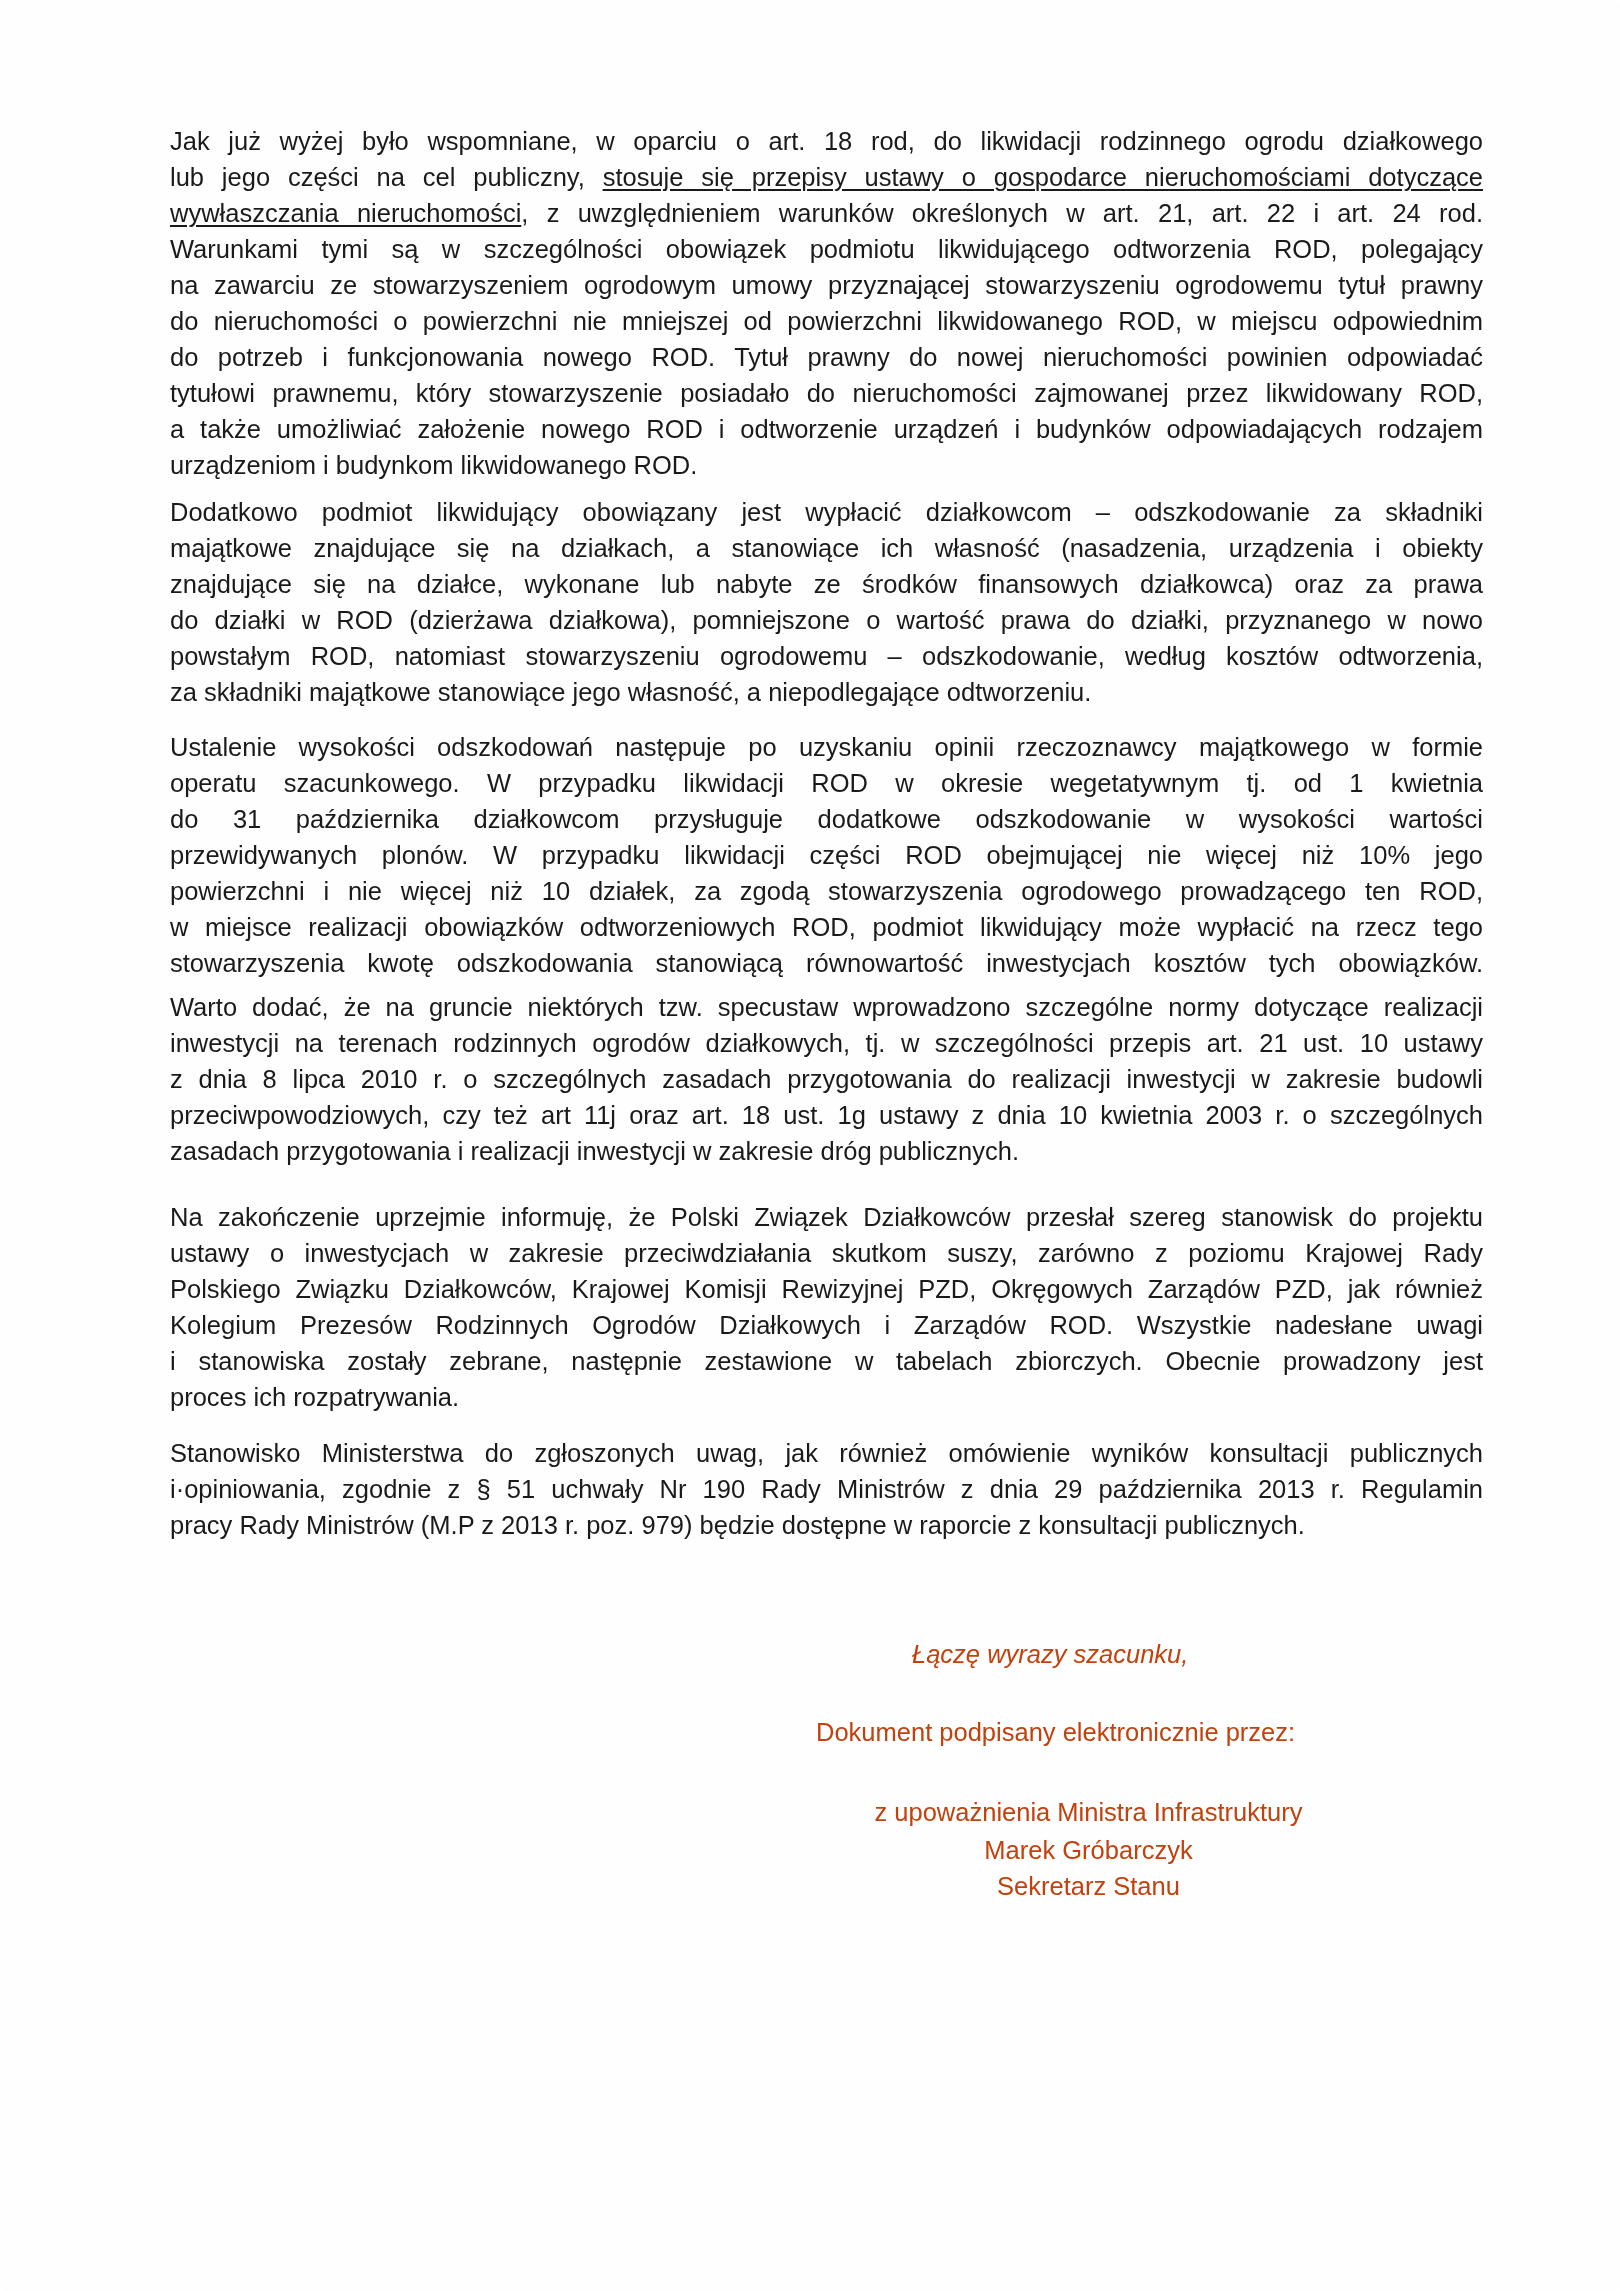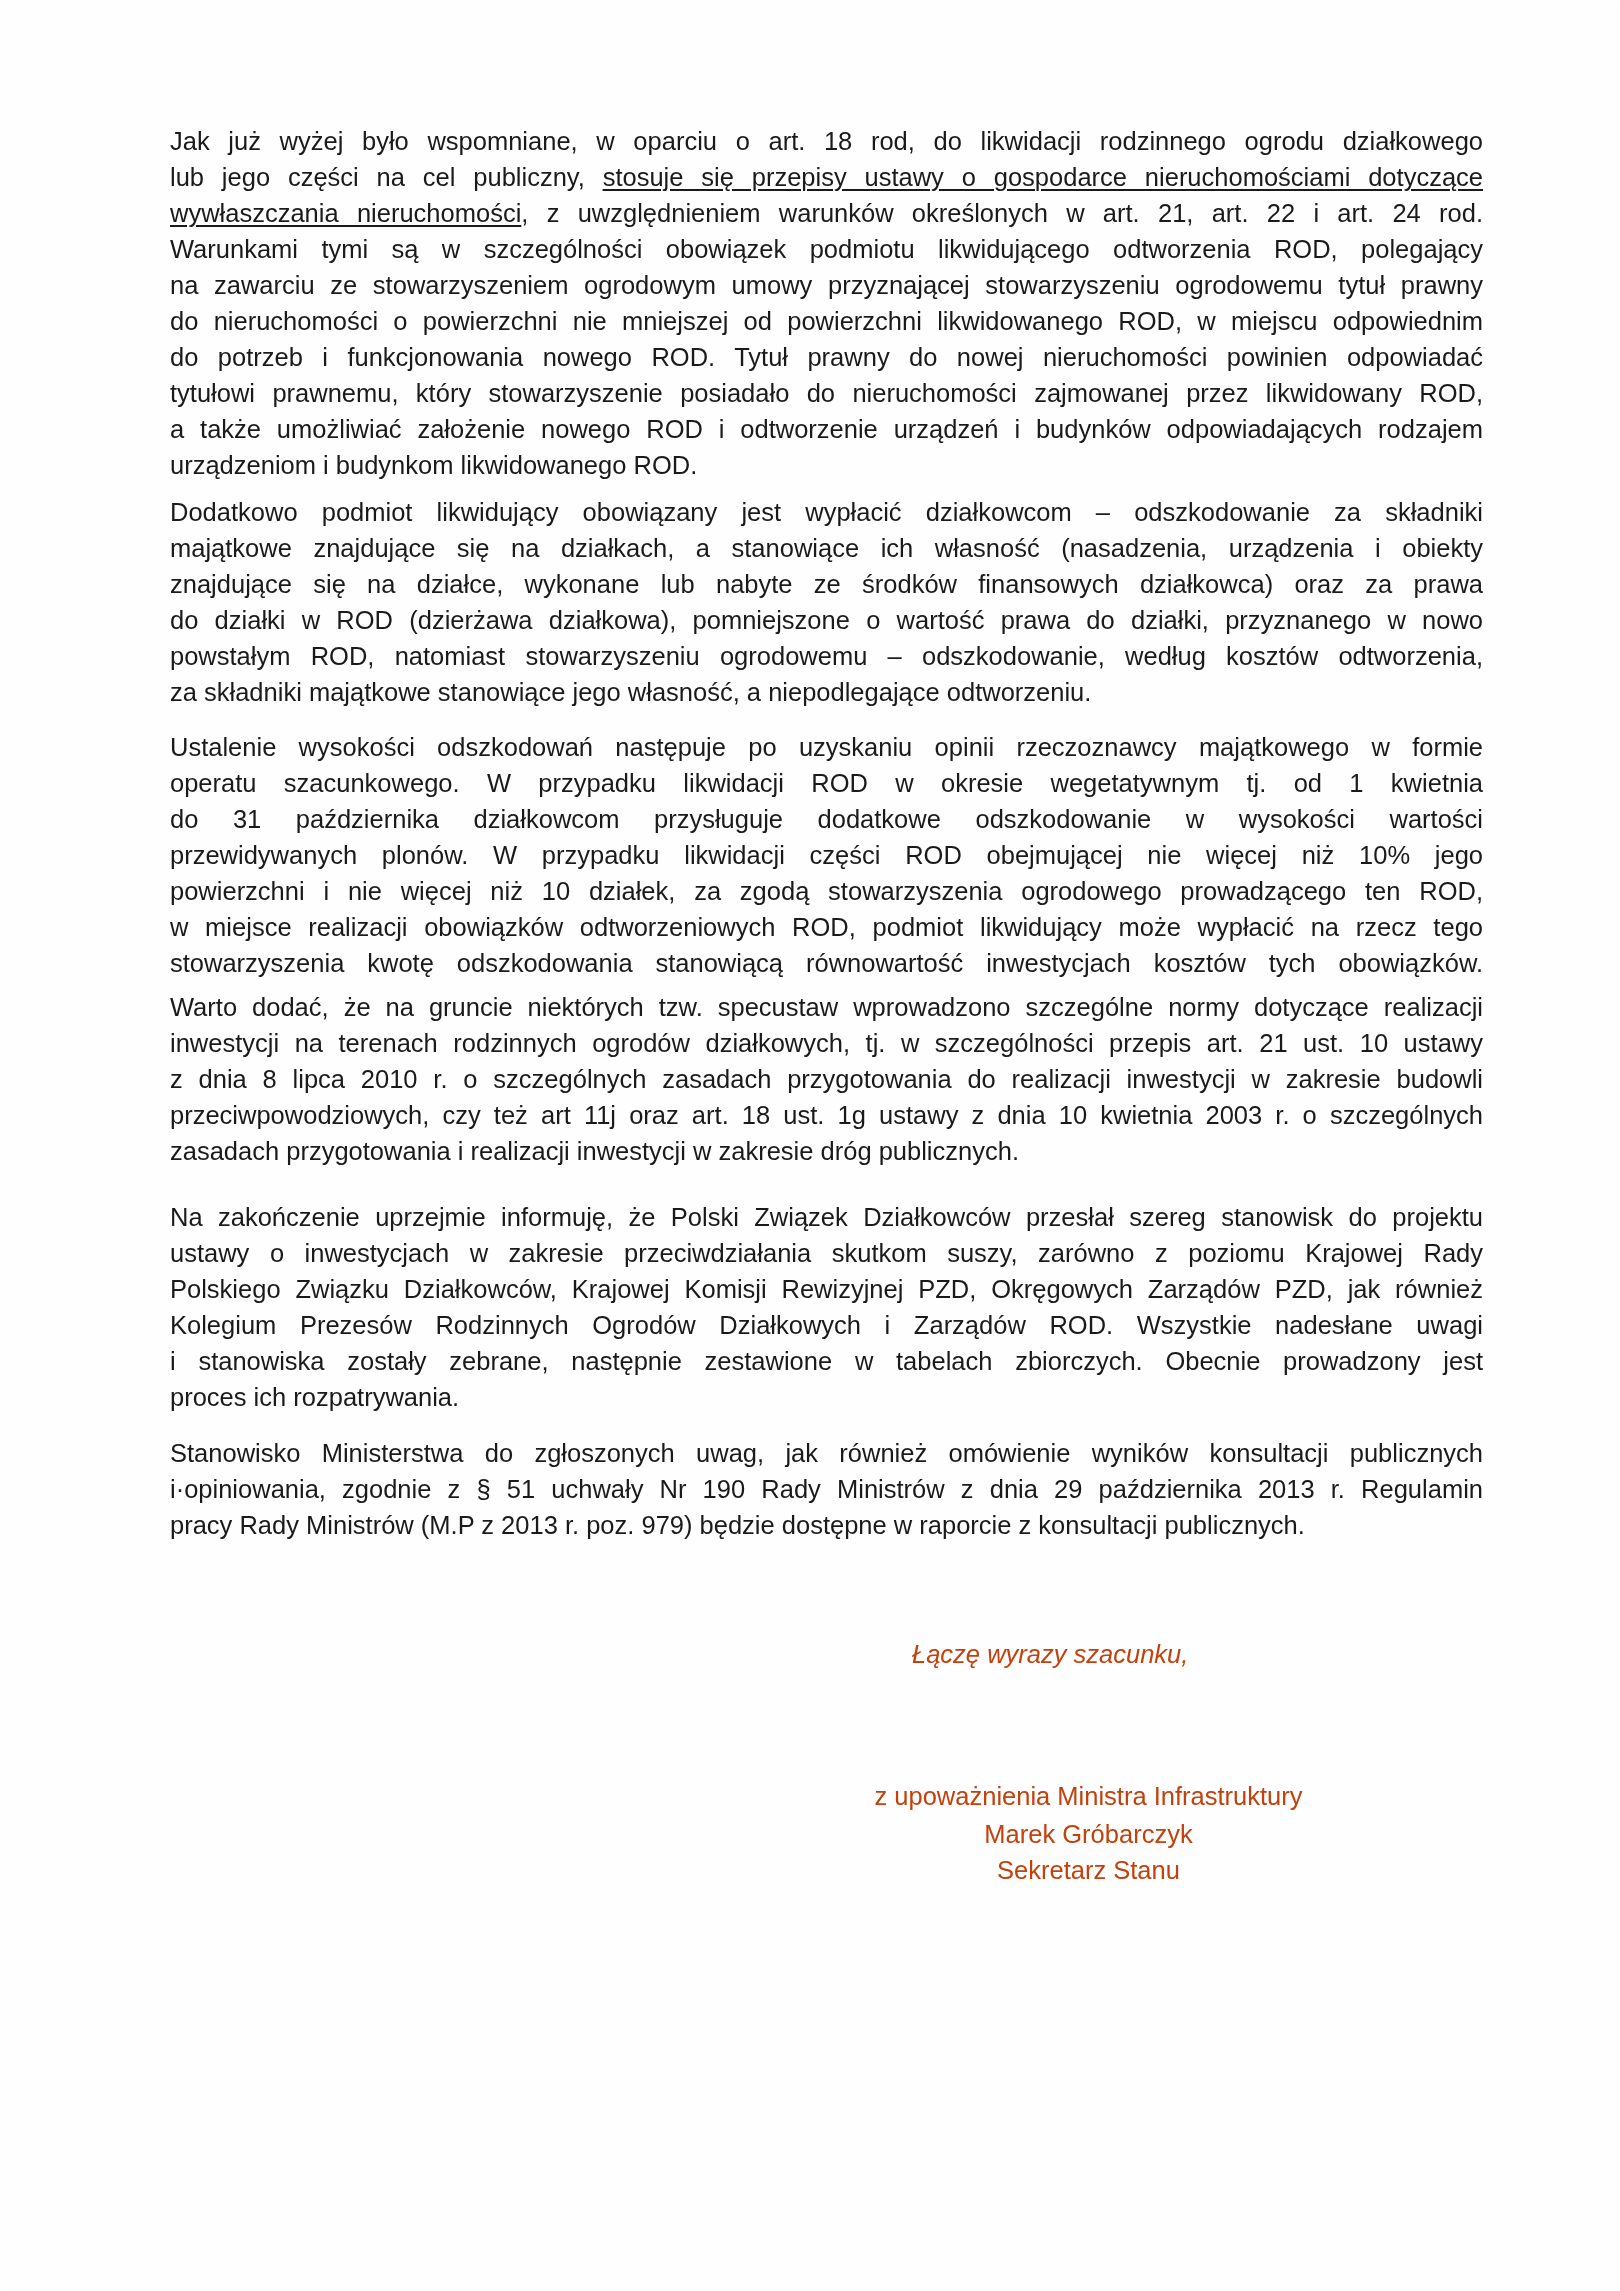--- a/index.html
+++ b/index.html
@@ -4,21 +4,21 @@
 <style>
   html, body { margin: 0; padding: 0; background: #ffffff; }
   body { width: 1620px; height: 2292px; position: relative; overflow: hidden; }
   .page { position: absolute; left: 0; top: 0; width: 1620px; height: 2292px; background: #fefefe; border-radius: 7px; }
   .para { position: absolute; left: 170px; width: 1313px; font-family: "Liberation Sans", sans-serif; font-size: 25.5px; color: #1a1a1a; }
   .line { display: block; height: 36px; line-height: 36px; white-space: nowrap; text-align: justify; text-align-last: justify; }
   .line.last { text-align: left; text-align-last: left; }
   .u { text-decoration: underline; text-underline-offset: 2.9px; text-decoration-thickness: 2px; }
   .sig { position: absolute; font-family: "Liberation Sans", sans-serif; font-size: 25.5px; color: #c2410c; white-space: nowrap; line-height: 36px; }
   .sig.italic { font-style: italic; }
-  .center-block { position: absolute; left: 814px; width: 549px; text-align: center; }
+  .center-block { position: absolute; left: 814px; width: 549px; text-align: center; margin-top: 16px; }
 </style>
 </head>
 <body>
 
 <div class="page">
 
   <div class="para" style="top:123px">
     <span class="line">Jak już wyżej było wspomniane, w oparciu o art. 18 rod, do likwidacji rodzinnego ogrodu działkowego</span>
     <span class="line"><span>lub jego części na cel publiczny, </span><span class="u">stosuje się przepisy ustawy o gospodarce nieruchomościami dotyczące</span></span>
     <span class="line"><span class="u">wywłaszczania nieruchomości</span><span>, z uwzględnieniem warunków określonych w art. 21, art. 22 i art. 24 rod.</span></span>
@@ -67,18 +67,19 @@
     <span class="line last">proces ich rozpatrywania.</span>
   </div>
 
   <div class="para" style="top:1435px">
     <span class="line">Stanowisko Ministerstwa do zgłoszonych uwag, jak również omówienie wyników konsultacji publicznych</span>
     <span class="line">i·opiniowania, zgodnie z § 51 uchwały Nr 190 Rady Ministrów z dnia 29 października 2013 r. Regulamin</span>
     <span class="line last">pracy Rady Ministrów (M.P z 2013 r. poz. 979) będzie dostępne w raporcie z konsultacji publicznych.</span>
   </div>
 
   <div class="sig italic" style="left:912px; top:1636px">Łączę wyrazy szacunku,</div>
+  <div class="sig" style="left:816px; top:1714px">Dokument podpisany elektronicznie przez:</div>
   <div class="sig center-block" style="top:1778px">z upoważnienia Ministra Infrastruktury</div>
   <div class="sig center-block" style="top:1816px">Marek Gróbarczyk</div>
   <div class="sig center-block" style="top:1852px">Sekretarz Stanu</div>
 
 </div>
 
 
 </body></html>

